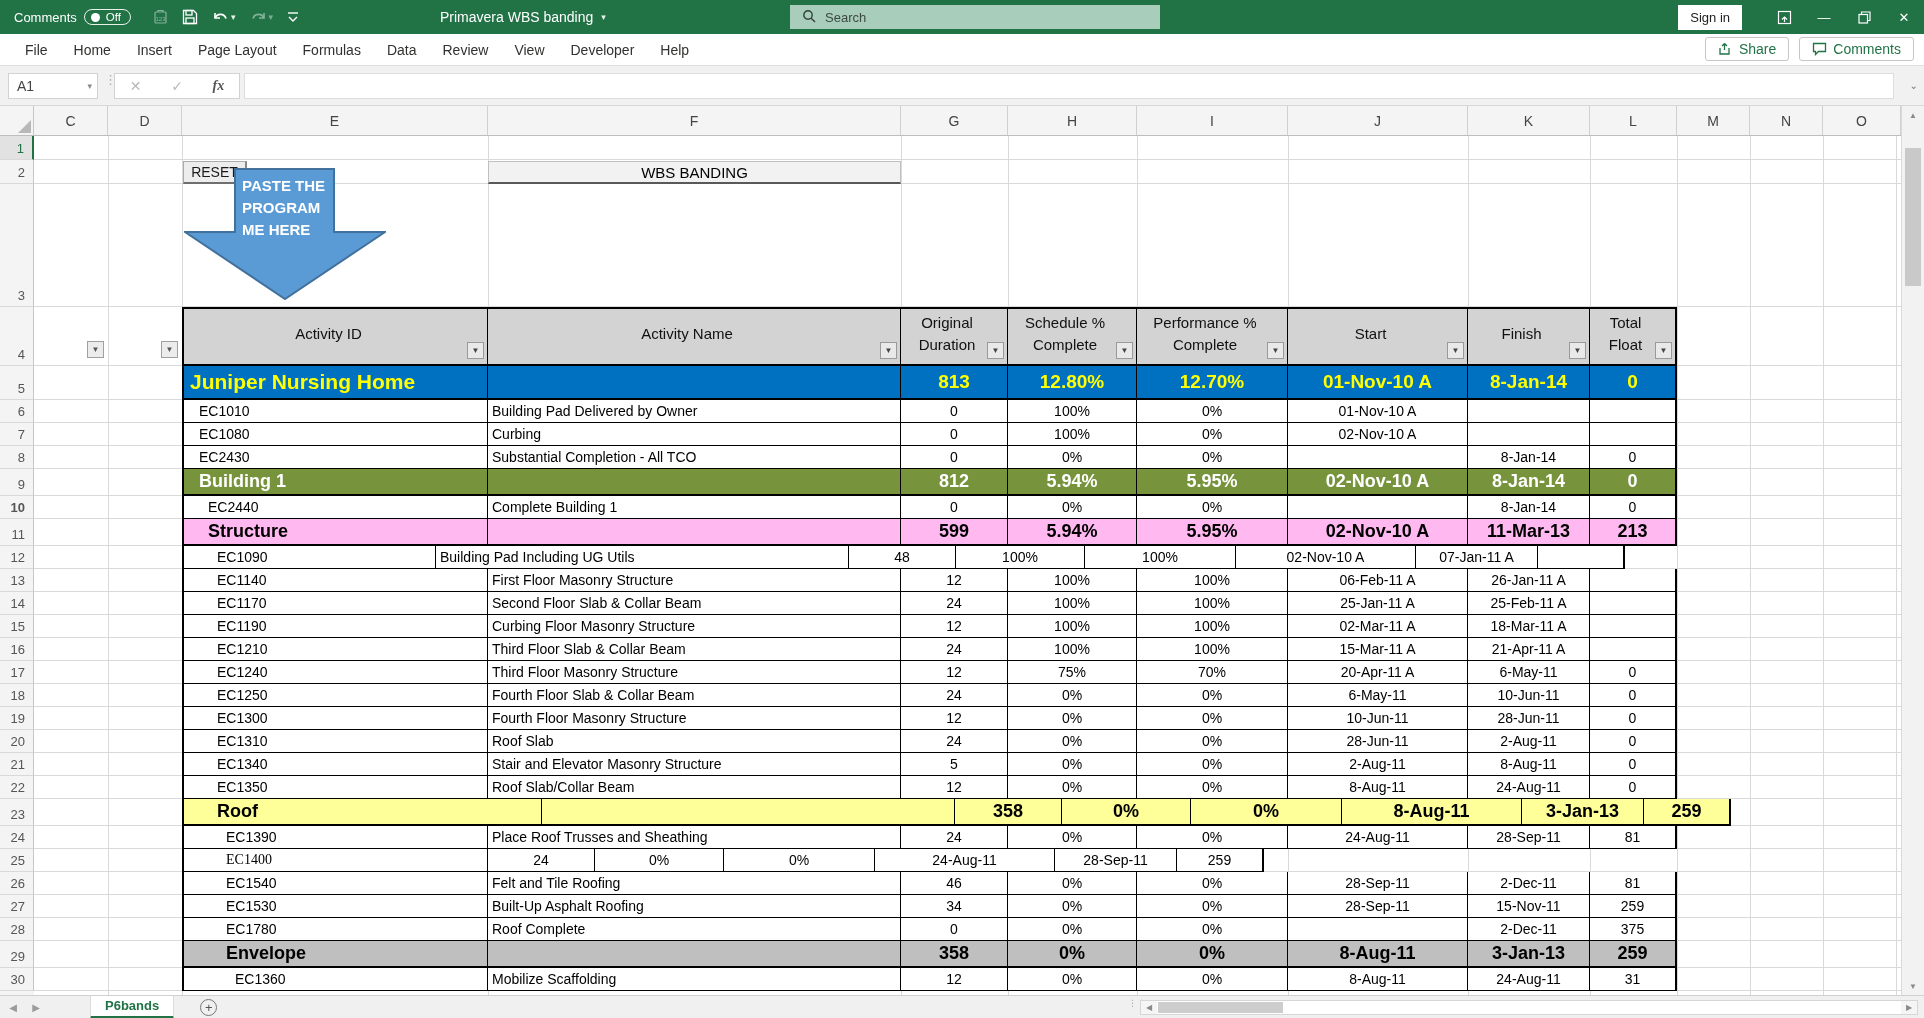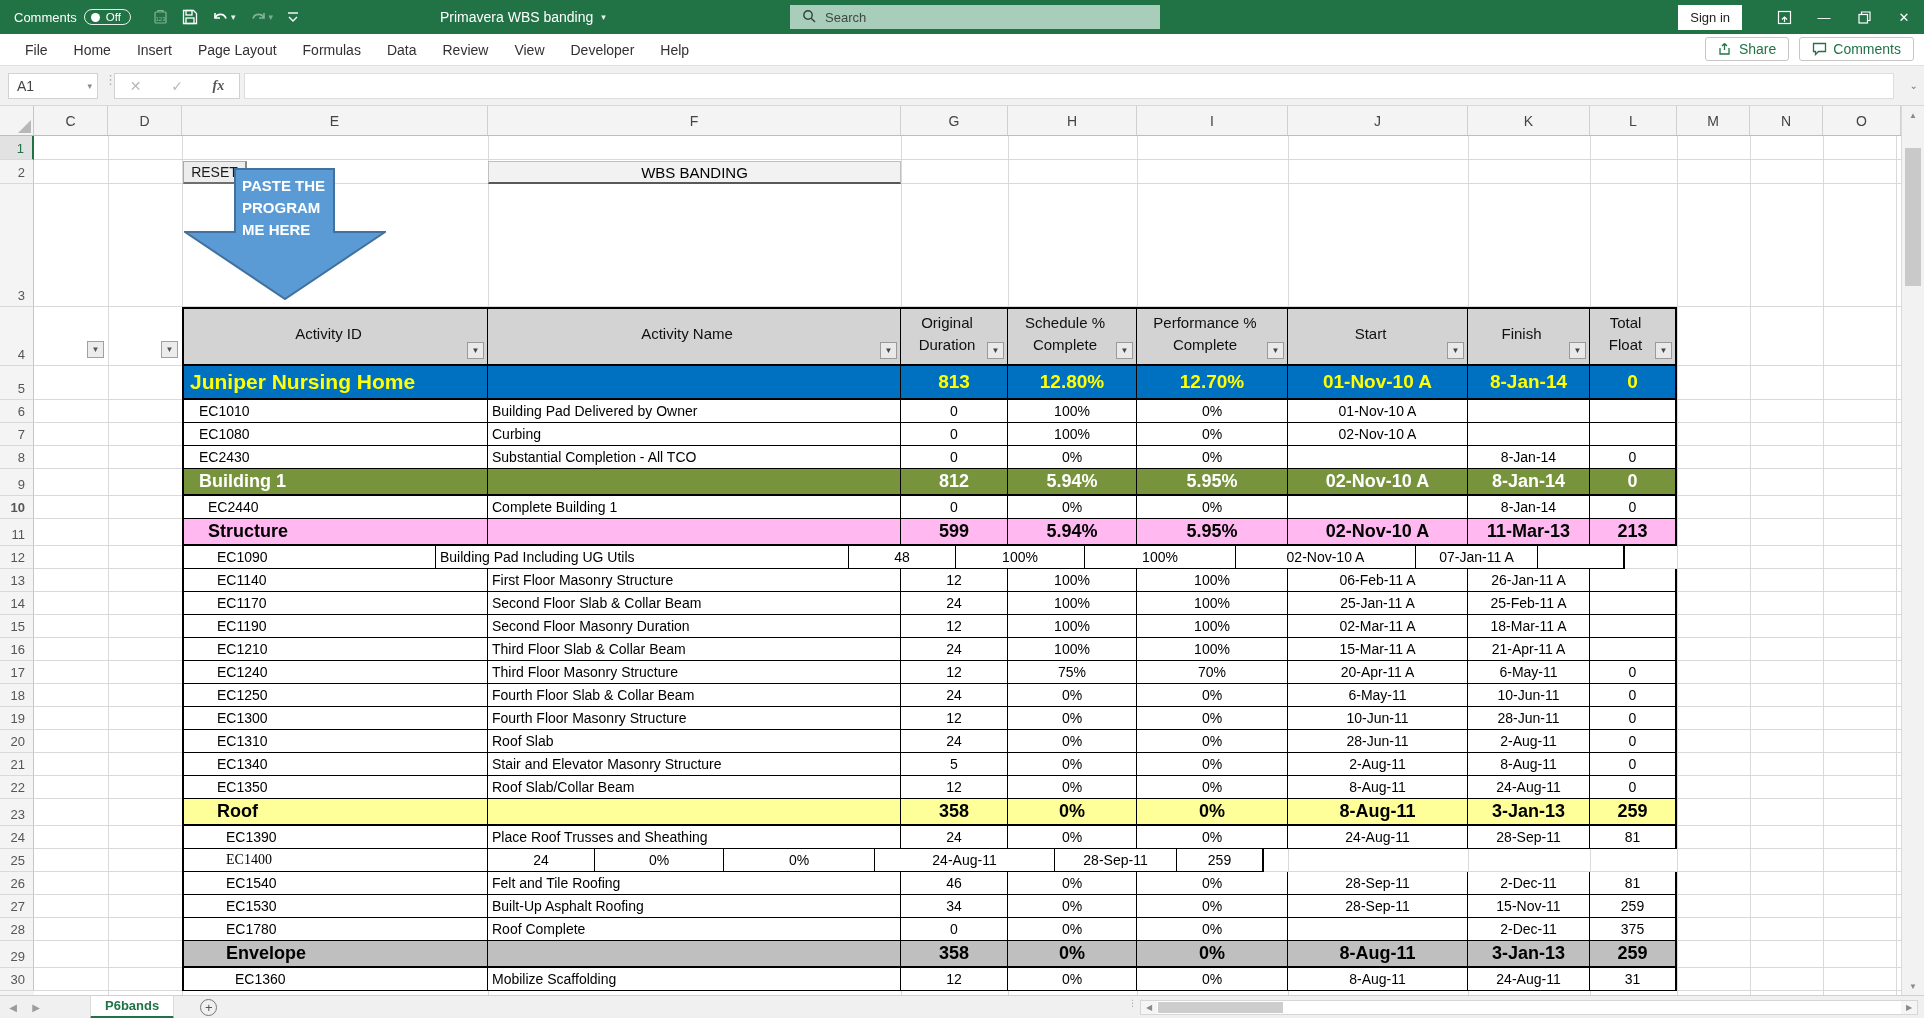--- a/index.html
+++ b/index.html
@@ -422,21 +422,21 @@
               <div class="cell" style="width: 129px;">100%</div>
               <div class="cell" style="width: 151px;">100%</div>
               <div class="cell" style="width: 180px;">25-Jan-11 A</div>
               <div class="cell" style="width: 122px;">25-Feb-11 A</div>
               <div class="cell last" style="width: 87px;"></div>
             </div>
           </div>
           <div class="srow kind-activity" style="height: 23px;">
             <div class="trow">
               <div class="cell first left" style="width: 306px; padding-left: 33px;">EC1190</div>
-              <div class="cell left" style="width: 413px; padding-left: 4px;">Second Floor Masonry Duration</div>
+              <div class="cell left" style="width: 413px; padding-left: 4px;">Curbing Floor Masonry Structure</div>
               <div class="cell" style="width: 107px;">12</div>
               <div class="cell" style="width: 129px;">100%</div>
               <div class="cell" style="width: 151px;">100%</div>
               <div class="cell" style="width: 180px;">02-Mar-11 A</div>
               <div class="cell" style="width: 122px;">18-Mar-11 A</div>
               <div class="cell last" style="width: 87px;"></div>
             </div>
           </div>
           <div class="srow kind-activity" style="height: 23px;">
             <div class="trow">
@@ -517,21 +517,21 @@
               <div class="cell" style="width: 107px;">12</div>
               <div class="cell" style="width: 129px;">0%</div>
               <div class="cell" style="width: 151px;">0%</div>
               <div class="cell" style="width: 180px;">8-Aug-11</div>
               <div class="cell" style="width: 122px;">24-Aug-11</div>
               <div class="cell last" style="width: 87px;">0</div>
             </div>
           </div>
           <div class="srow kind-wbs3" style="height: 27px;">
             <div class="trow">
-              <div class="cell first left" style="width: 306px; padding-left: 33px;">Roof</div>
+              <div class="cell first left" style="width: 360px; padding-left: 33px;">Roof</div>
               <div class="cell left" style="width: 413px; padding-left: 4px;"></div>
               <div class="cell" style="width: 107px;">358</div>
               <div class="cell" style="width: 129px;">0%</div>
               <div class="cell" style="width: 151px;">0%</div>
               <div class="cell" style="width: 180px;">8-Aug-11</div>
               <div class="cell" style="width: 122px;">3-Jan-13</div>
               <div class="cell last" style="width: 87px;">259</div>
             </div>
           </div>
           <div class="srow kind-activity" style="height: 23px;">

